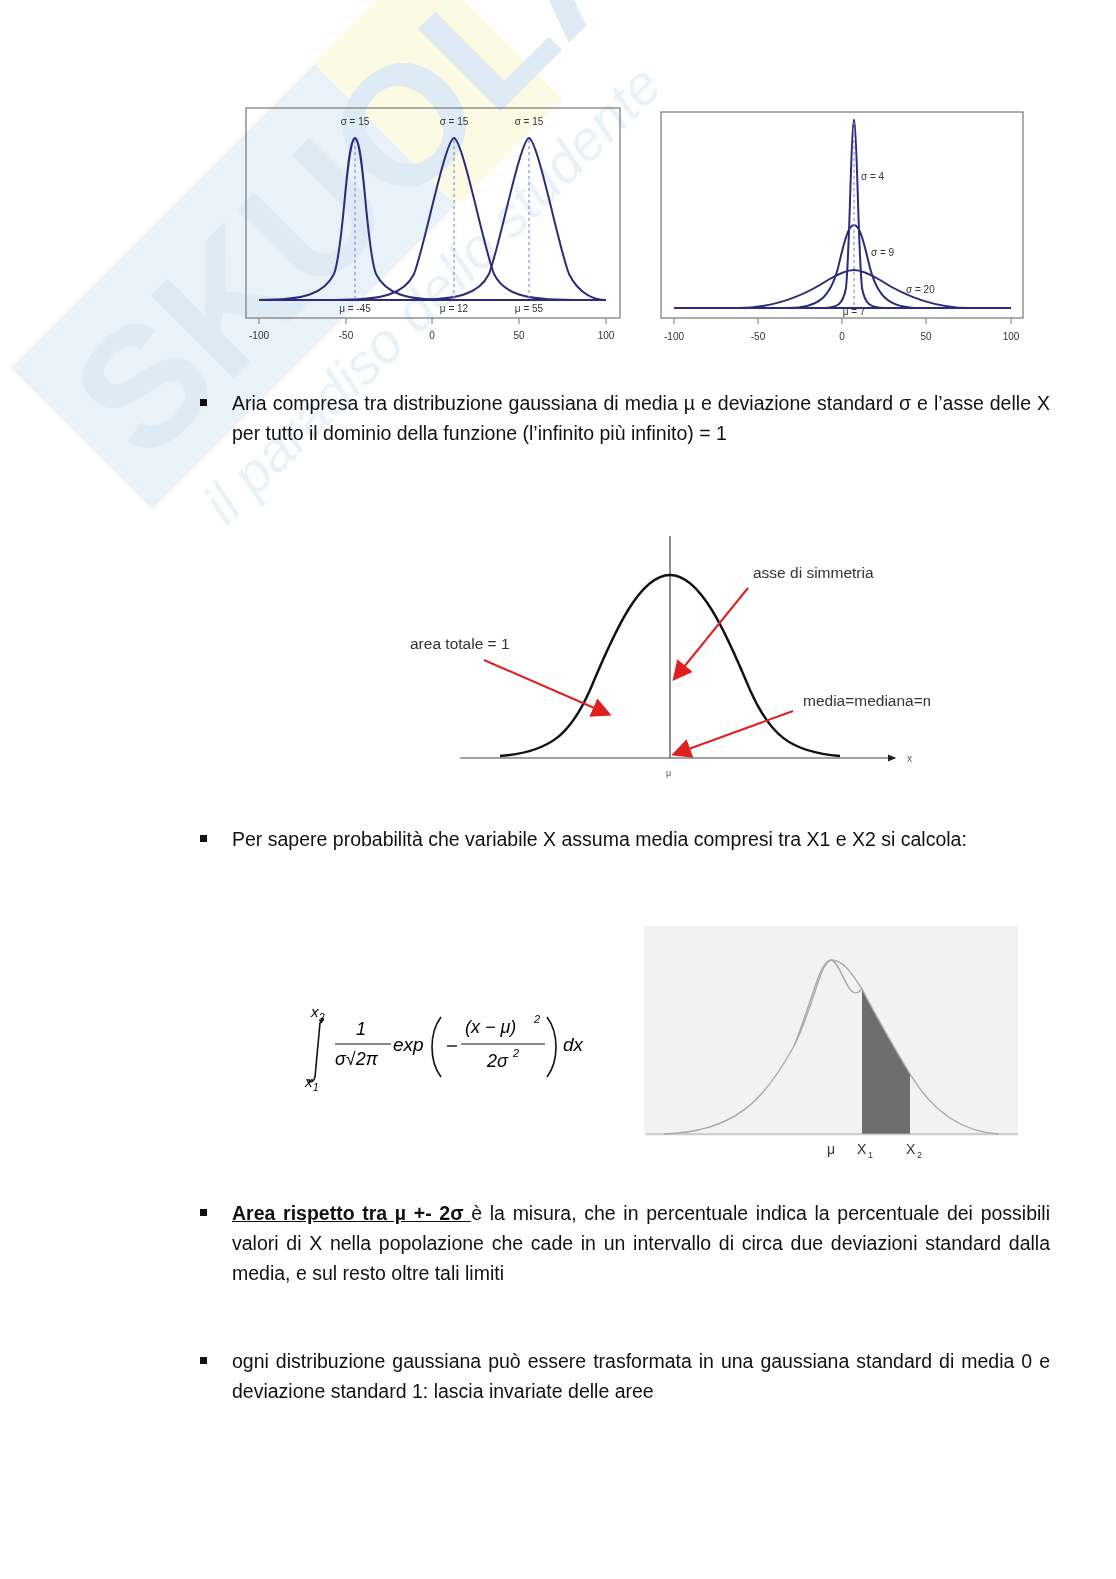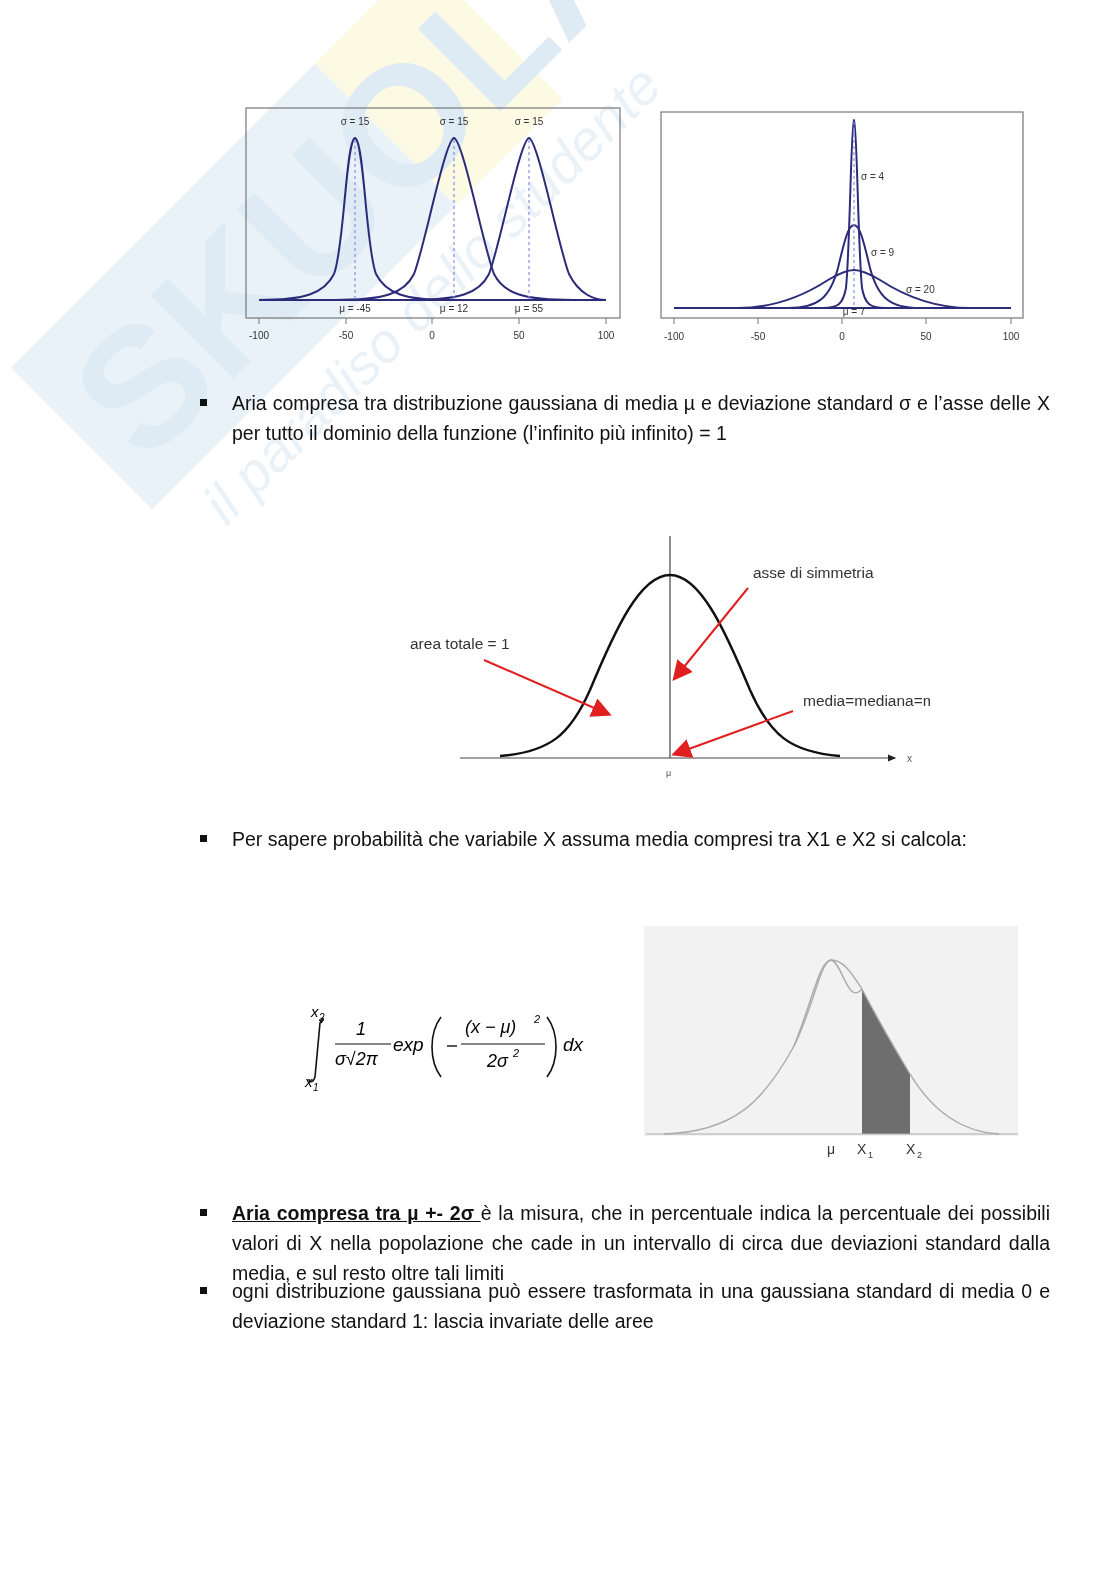--- a/index.html
+++ b/index.html
@@ -147,18 +147,18 @@
   <path d="M20,208 C90,206 120,175 150,120 C170,80 176,36 187,34 C198,36 204,80 218,63 M218,63 C232,90 248,118 266,148 C290,188 320,206 355,208" fill="none" stroke="#aaa" stroke-width="1.4"></path>
   <path d="M150,120 C170,70 175,36 187,34 C200,34 208,48 218,63" fill="none" stroke="#aaa" stroke-width="1.4"></path>
   <text x="183" y="228" font-size="14" fill="#333">μ</text>
   <text x="213" y="228" font-size="14" fill="#333">X</text>
   <text x="224" y="232" font-size="9" fill="#333">1</text>
   <text x="262" y="228" font-size="14" fill="#333">X</text>
   <text x="273" y="232" font-size="9" fill="#333">2</text>
 </svg>
 
 <div class="bullet-block" style="top:1198px;">
-  <div class="bullet just"><span class="sq"></span><span class="ul-bold">Aria compresa tra µ +- 2σ </span><span>è la misura, che in percentuale indica la percentuale dei possibili valori di X nella popolazione che cade in un intervallo di circa due deviazioni standard dalla media, e sul resto oltre tali limiti</span></div>
+  <div class="bullet just"><span class="sq"></span><span class="ul-bold">Area rispetto tra µ +- 2σ </span><span>è la misura, che in percentuale indica la percentuale dei possibili valori di X nella popolazione che cade in un intervallo di circa due deviazioni standard dalla media, e sul resto oltre tali limiti</span></div>
 </div>
 
-<div class="bullet-block" style="top:1276px;">
+<div class="bullet-block" style="top:1346px;">
   <div class="bullet just"><span class="sq"></span><span>ogni distribuzione gaussiana può essere trasformata in una gaussiana standard di media 0 e deviazione standard 1: lascia invariate delle aree</span></div>
 </div>
 
 </body></html>

